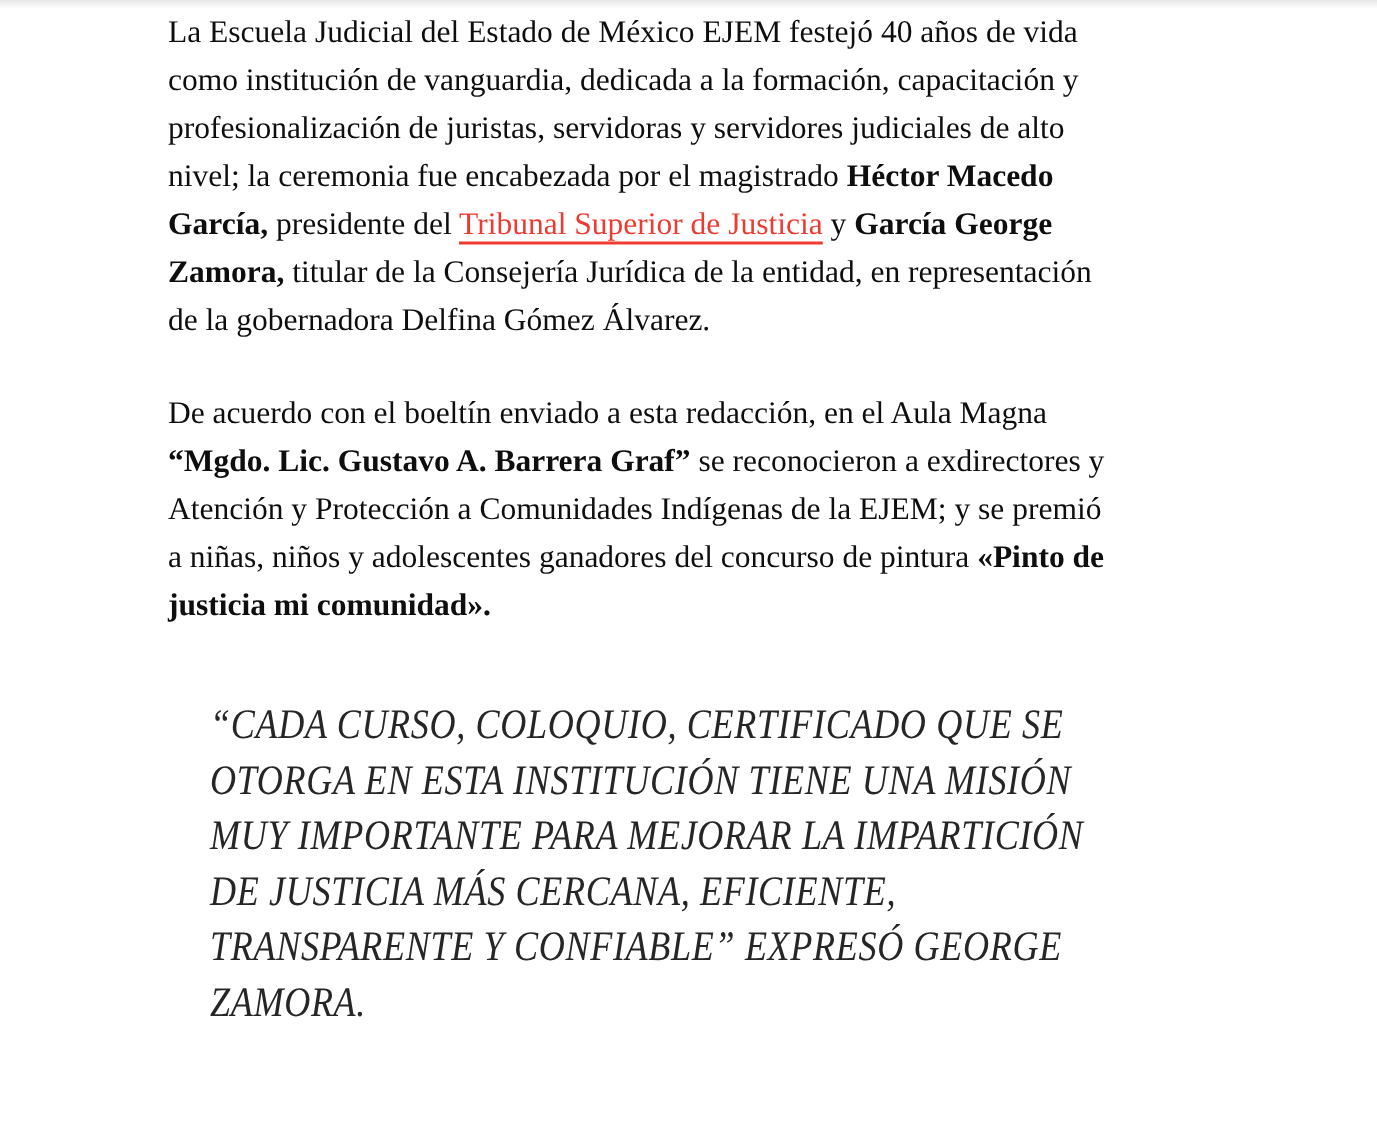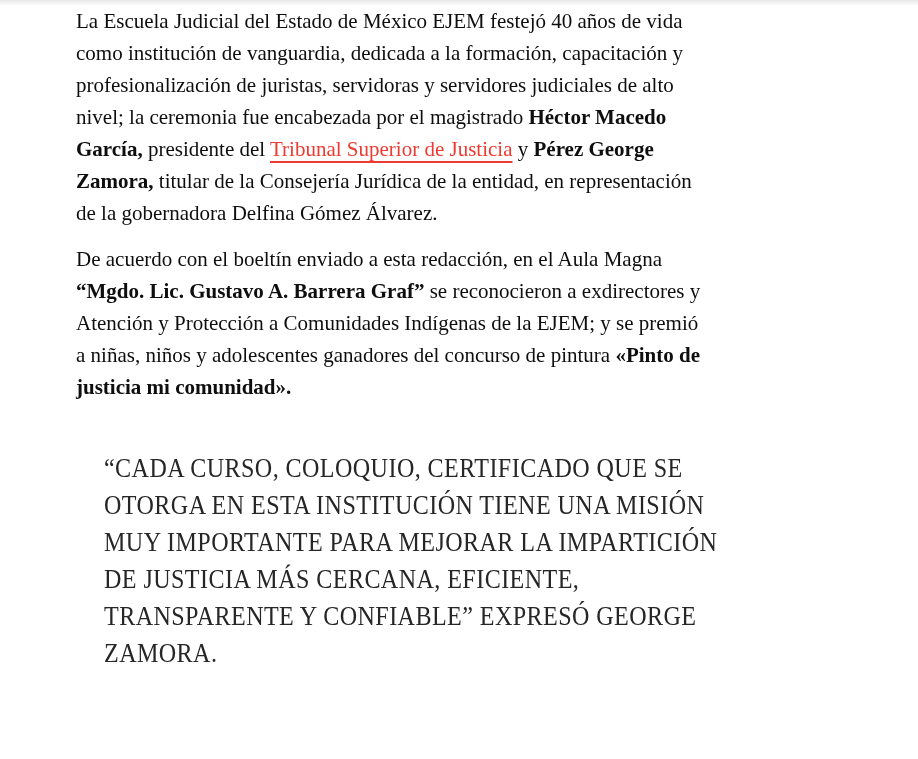--- a/index.html
+++ b/index.html
@@ -15,43 +15,44 @@
     font-family: "Liberation Serif", "DejaVu Serif", serif;
   }
   .top-fade {
     position: absolute;
     top: 0; left: 0; right: 0;
     height: 6px;
     background: linear-gradient(#e8e8e8, rgba(255,255,255,0));
     pointer-events: none;
   }
   .article {
-    padding: 5px 0 0 76px;
+    padding: 5px 0 0 112px;
   }
   .paragraph { margin: 0; }
-  .paragraph + .paragraph { margin-top: 14px; }
+  .paragraph + .paragraph { margin-top: 30px; }
   .line {
     white-space: nowrap;
     font-size: 21px;
     line-height: 32px;
     color: var(--body-text, #0e0e0e);
   }
   .bold { font-weight: bold; }
   .red-link {
     color: var(--link-red, #ee3a31);
     text-decoration: underline;
     text-decoration-color: var(--link-red, #ee3a31);
     text-decoration-thickness: 2px;
     text-underline-offset: 5px;
     cursor: pointer;
   }
   .pull-quote {
     margin: 46px 0 5px 28px;
     padding: 0;
     color: var(--quote-text, #262626);
+    font-style: italic;
   }
   .quote-line {
     white-space: nowrap;
     font-size: 28px;
     line-height: 37px;
     letter-spacing: 0.5px;
     transform: scaleX(0.86);
     transform-origin: 0 50%;
   }
 </style>
@@ -60,21 +61,21 @@
 
 <div class="top-fade"></div>
 
 <article class="article">
   <div id="paragraphs">
       <div class="paragraph">
         <div class="line"><span>La Escuela Judicial del Estado de México EJEM festejó 40 años de vida</span></div>
         <div class="line"><span>como institución de vanguardia, dedicada a la formación, capacitación y</span></div>
         <div class="line"><span>profesionalización de juristas, servidoras y servidores judiciales de alto</span></div>
         <div class="line"><span>nivel; la ceremonia fue encabezada por el magistrado </span><span class="bold">Héctor Macedo</span></div>
-        <div class="line"><span class="bold">García,</span><span> presidente del </span><a class="red-link" href="#">Tribunal Superior de Justicia</a><span> y </span><span class="bold">Pérez George</span></div>
+        <div class="line"><span class="bold">García,</span><span> presidente del </span><a class="red-link" href="#">Tribunal Superior de Justicia</a><span> y </span><span class="bold">García George</span></div>
         <div class="line"><span class="bold">Zamora,</span><span> titular de la Consejería Jurídica de la entidad, en representación</span></div>
         <div class="line"><span>de la gobernadora Delfina Gómez Álvarez.</span></div>
       </div>
       <div class="paragraph">
         <div class="line"><span>De acuerdo con el boeltín enviado a esta redacción, en el Aula Magna</span></div>
         <div class="line"><span class="bold">“Mgdo. Lic. Gustavo A. Barrera Graf”</span><span> se reconocieron a exdirectores y</span></div>
         <div class="line"><span>Atención y Protección a Comunidades Indígenas de la EJEM; y se premió</span></div>
         <div class="line"><span>a niñas, niños y adolescentes ganadores del concurso de pintura </span><span class="bold">«Pinto de</span></div>
         <div class="line"><span class="bold">justicia mi comunidad».</span></div>
       </div>

